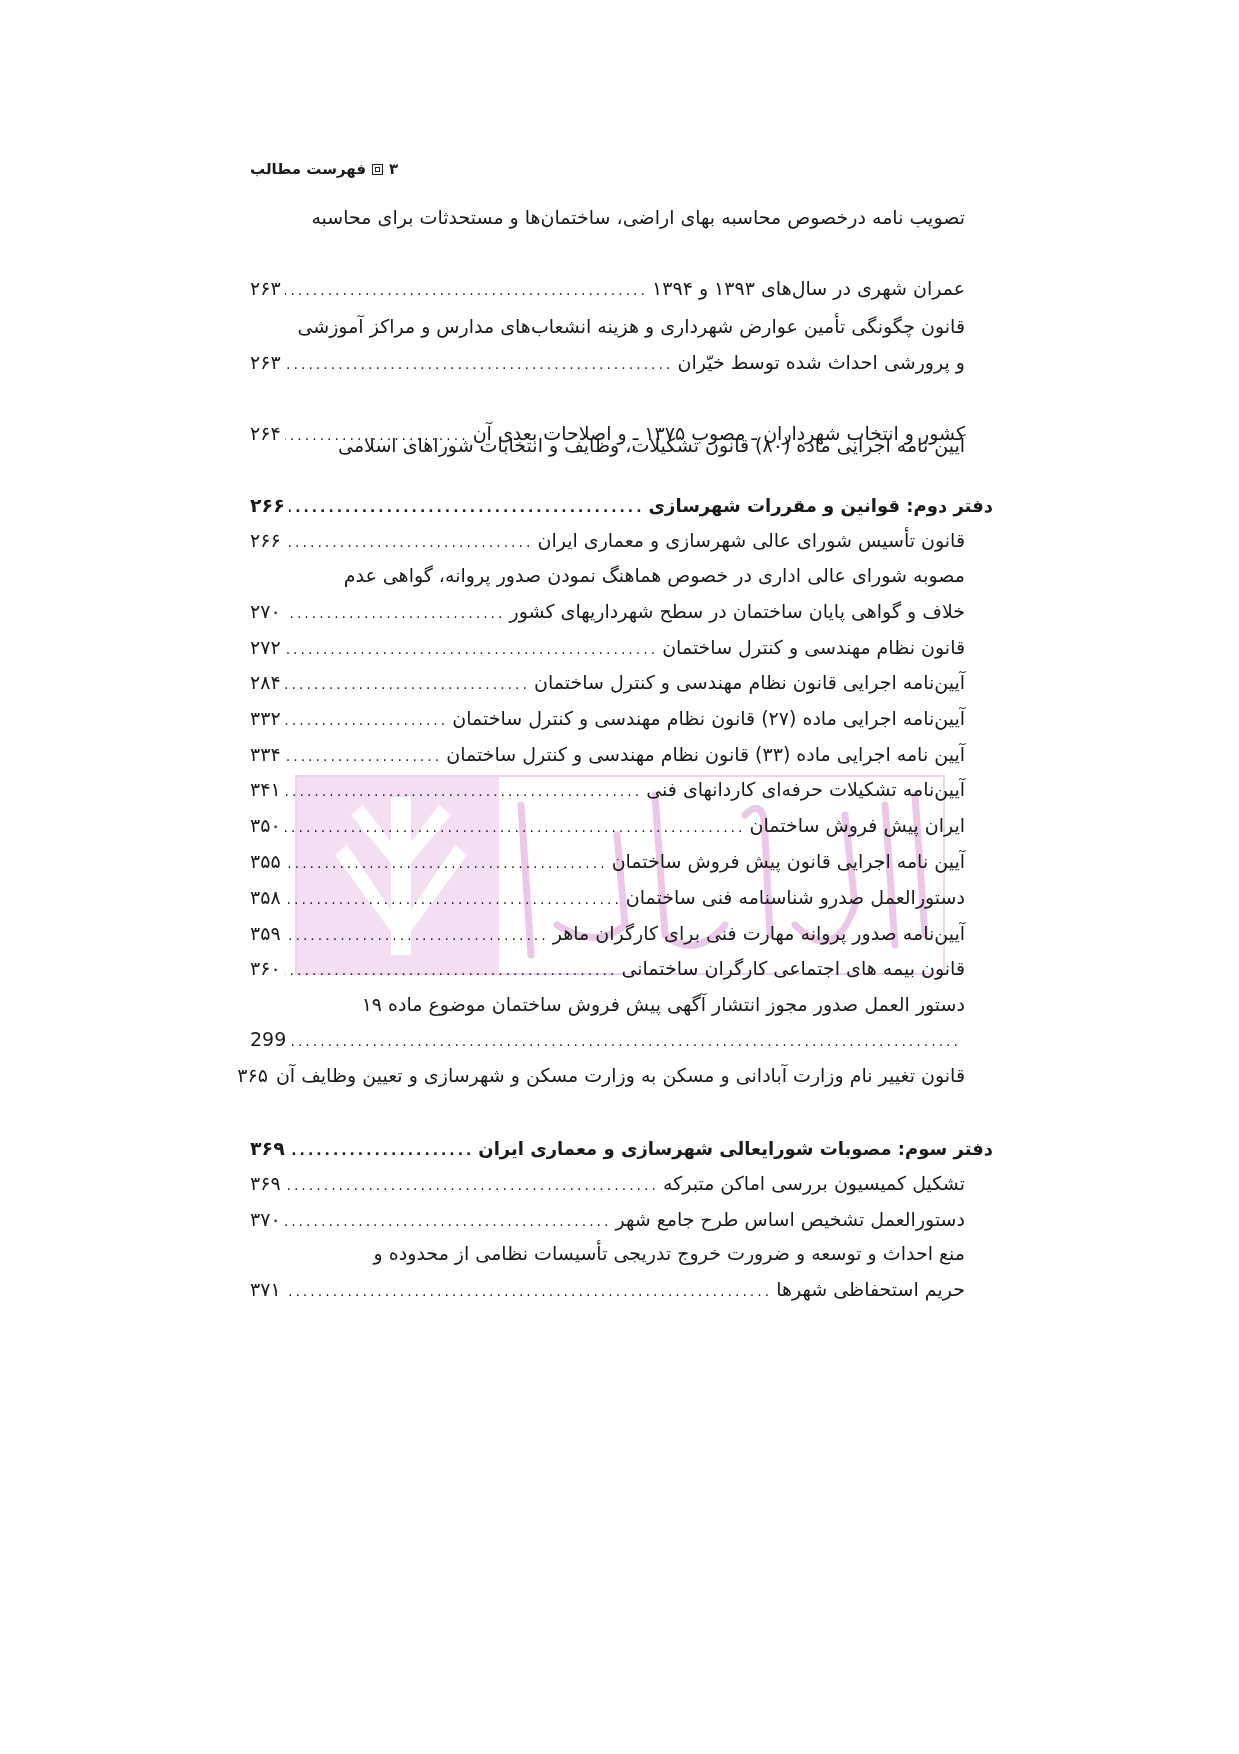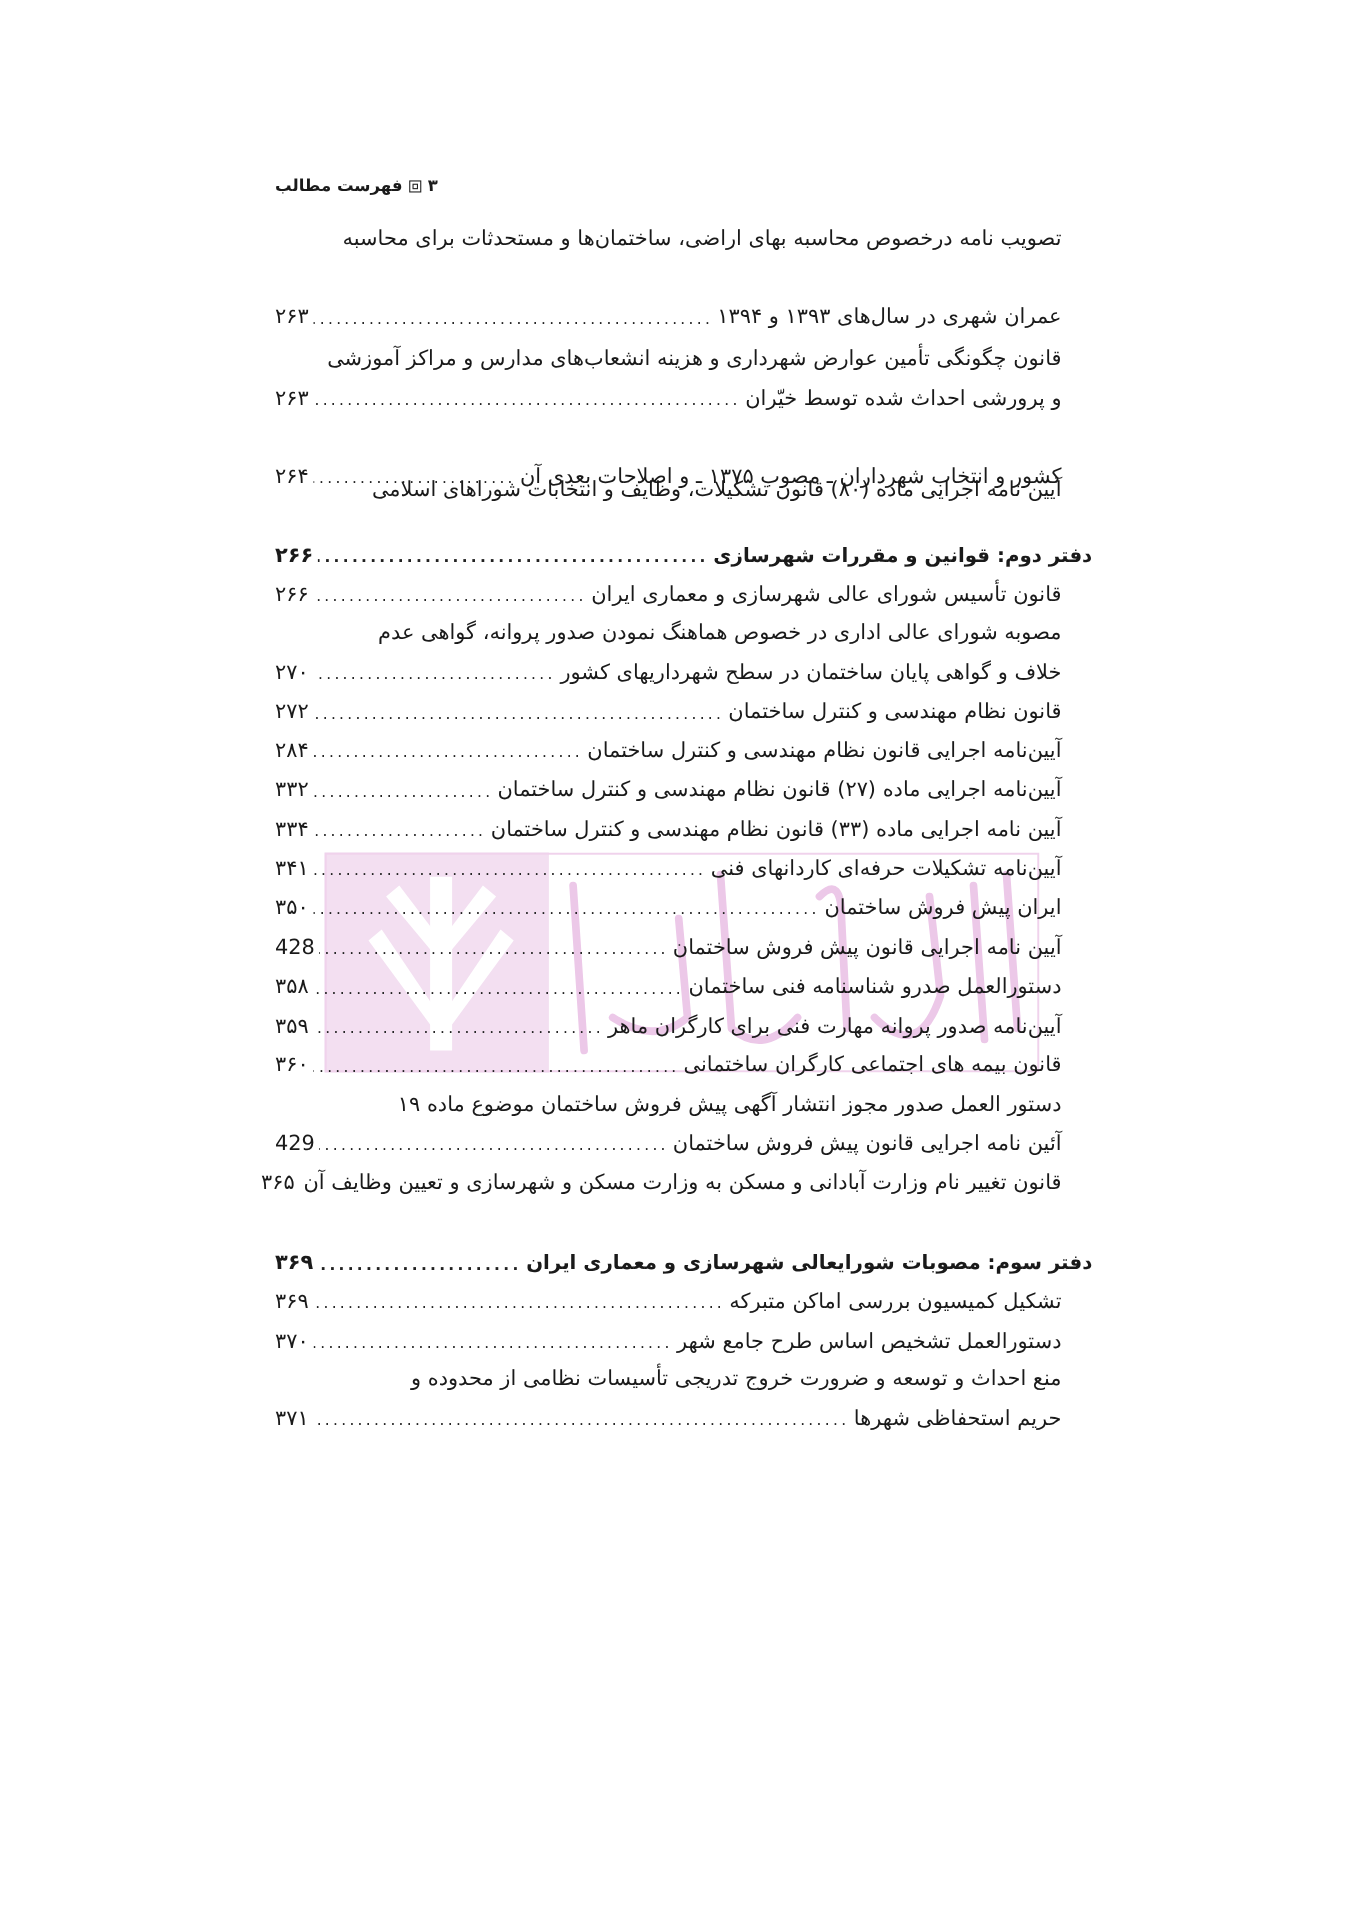--- a/index.html
+++ b/index.html
@@ -144,44 +144,43 @@
     <span class="page-num">۳۴۱</span>
   </div>
   <div class="toc-line entry" style="top:812px;">
     <span class="title">ایران پیش فروش ساختمان</span>
     <span class="leader">.........................................................................................................</span>
     <span class="page-num">۳۵۰</span>
   </div>
   <div class="toc-line entry" style="top:848px;">
     <span class="title">آیین نامه اجرایی قانون پیش فروش ساختمان</span>
     <span class="leader">.........................................................................................................</span>
-    <span class="page-num">428</span>
+    <span class="page-num">۳۵۵</span>
   </div>
   <div class="toc-line entry" style="top:884px;">
     <span class="title">دستورالعمل صدرو شناسنامه فنی ساختمان</span>
     <span class="leader">.........................................................................................................</span>
     <span class="page-num">۳۵۸</span>
   </div>
   <div class="toc-line entry" style="top:920px;">
     <span class="title">آیین‌نامه صدور پروانه مهارت فنی برای کارگران ماهر</span>
     <span class="leader">.........................................................................................................</span>
     <span class="page-num">۳۵۹</span>
   </div>
   <div class="toc-line entry" style="top:955px;">
     <span class="title">قانون بیمه های اجتماعی کارگران ساختمانی</span>
     <span class="leader">.........................................................................................................</span>
     <span class="page-num">۳۶۰</span>
   </div>
   <div class="toc-line cont" style="top:991px;">
     <span class="title">دستور العمل صدور مجوز انتشار آگهی پیش فروش ساختمان موضوع ماده ۱۹</span>
   </div>
   <div class="toc-line entry" style="top:1026px;">
-    <span class="title">آئین نامه اجرایی قانون پیش فروش ساختمان</span>
-    <span class="leader">.........................................................................................................</span>
-    <span class="page-num">429</span>
+    <span class="leader">.........................................................................................................</span>
+    <span class="page-num">299</span>
   </div>
   <div class="toc-line entry" style="top:1062px;">
     <span class="title">قانون تغییر نام وزارت آبادانی و مسکن به وزارت مسکن و شهرسازی و تعیین وظایف آن</span>
     <span class="leader">.........................................................................................................</span>
     <span class="page-num">۳۶۵</span>
   </div>
 
   <div class="toc-line heading" style="top:1135px;">
     <span class="title">دفتر سوم: مصوبات شورایعالی شهرسازی و معماری ایران</span>
     <span class="leader">.........................................................................................................</span>

